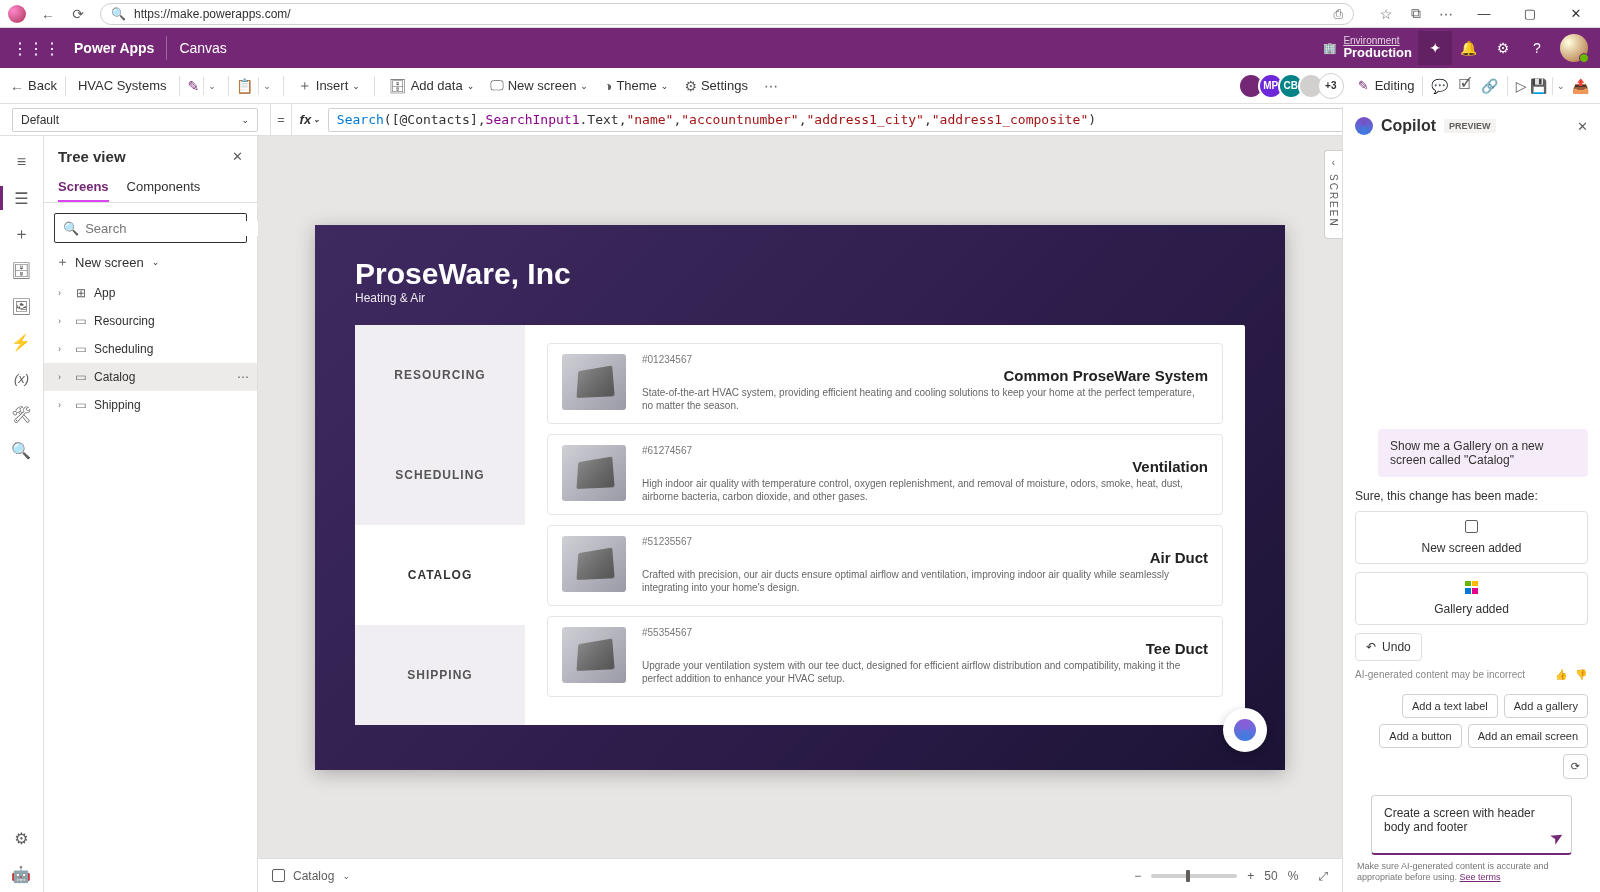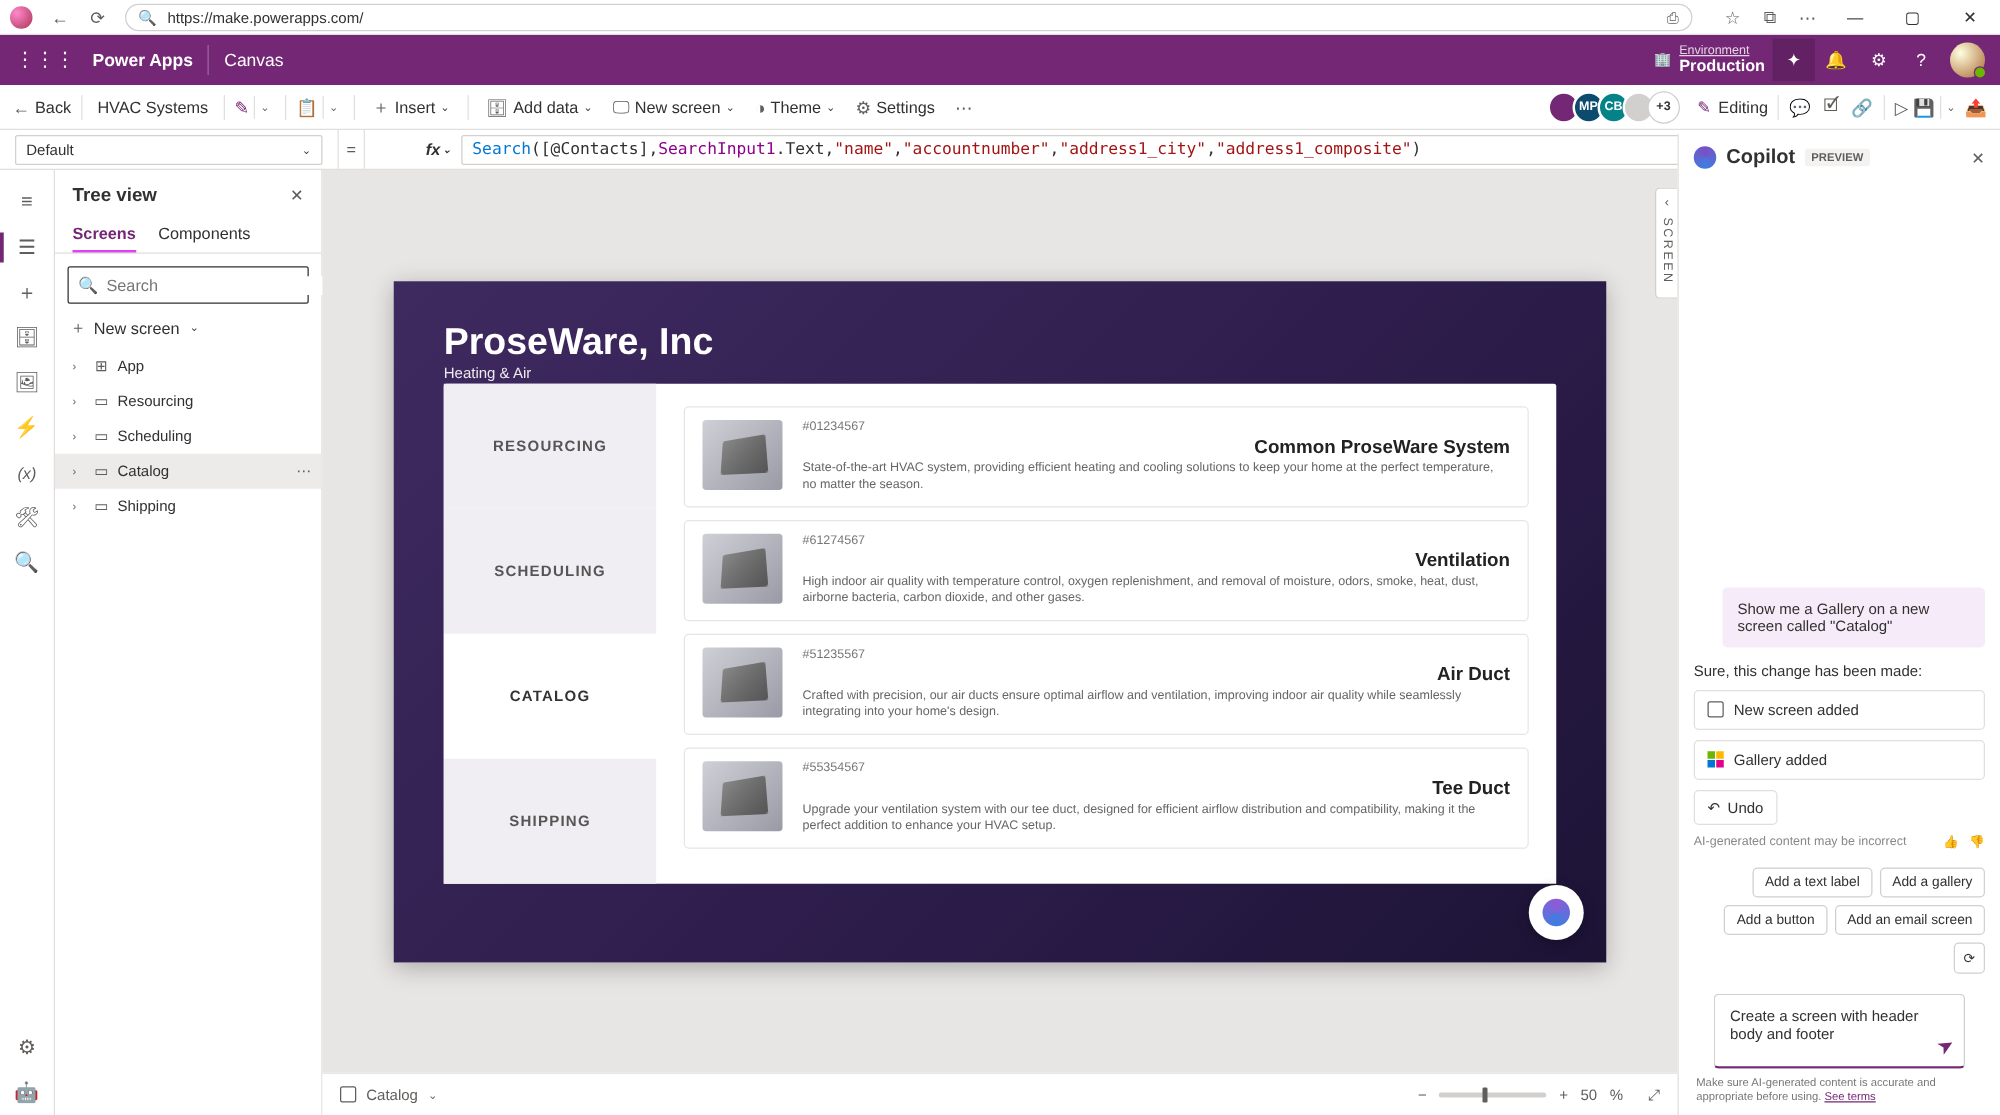--- a/index.html
+++ b/index.html
@@ -69,21 +69,21 @@
   .chev{font-size:9px; color:#605e5c; width:10px;}
   .tr-icn{width:14px; height:14px; display:inline-flex; align-items:center; justify-content:center; color:#605e5c;}
   .tree-item .more{margin-left:auto; color:#605e5c; visibility:hidden;}
   .tree-item.selected .more{visibility:visible;}
   
   .canvas-area { position:absolute; left:258px; top:136px; right:258px; bottom:34px; background:#e8e6e4; display:flex; align-items:center; justify-content:center; overflow:hidden;}
   .screen-tab { position:absolute; right:0; top:14px; background:#fff; border:1px solid #d2d0ce; border-right:0; border-radius:4px 0 0 4px; padding:6px 3px 10px; cursor:pointer; display:flex; flex-direction:column; align-items:center; gap:6px;}
   .screen-tab .chevl{font-size:10px; color:#605e5c;}
   .screen-tab .vtxt{writing-mode:vertical-rl; font-size:10px; letter-spacing:2px; color:#605e5c;}
   .app-canvas { width:970px; height:545px; background:linear-gradient(135deg,#3f2a60 0%, #2c1c4a 60%, #1c1335 100%); box-shadow:0 4px 18px rgba(0,0,0,.25); position:relative; }
-  .app-hdr { padding:32px 40px 2px; color:#fff; }
+  .app-hdr { padding:32px 40px 20px; color:#fff; }
   .app-title { font-size:30px; font-weight:700; }
   .app-sub { font-size:12px; opacity:.9; }
   .app-body { display:flex; height:400px; background:#fff; margin:0 40px; border-top-left-radius:2px; border-top-right-radius:2px; }
   .app-nav { width:170px; display:flex; flex-direction:column; }
   .app-nav-item { flex:1; display:flex; align-items:center; justify-content:center; font-size:12px; font-weight:700; letter-spacing:1px; color:#555; background:#f0eef3; cursor:pointer;}
   .app-nav-item.active { background:#fff; color:#333; }
   .app-list { flex:1; padding:18px 22px; overflow:hidden;}
   .card { border:1px solid #e6e4ea; border-radius:4px; padding:10px 14px; display:flex; gap:16px; margin-bottom:10px; }
   .thumb { width:64px; height:56px; background:linear-gradient(135deg,#cfcfd6,#9a9aa6); border-radius:3px; flex-shrink:0; display:flex;align-items:center;justify-content:center;}
   .thumb .box3d{width:38px;height:30px;background:linear-gradient(135deg,#888,#555);transform:perspective(80px) rotateX(18deg) rotateY(-20deg);border-radius:2px;}
@@ -104,21 +104,21 @@
   .copilot { position:absolute; right:0; top:107px; width:258px; bottom:0; background:#fff; border-left:1px solid #e1dfdd; display:flex; flex-direction:column; }
   .cp-head { display:flex; align-items:center; gap:8px; padding:10px 12px 8px; }
   .cp-logo { width:18px; height:18px; border-radius:50%; background:conic-gradient(#7b4fc4,#3f7de0,#7b4fc4);}
   .cp-title { font-size:16px; font-weight:600; }
   .cp-badge { font-size:9px; background:#f3f2f1; padding:2px 5px; border-radius:2px; color:#605e5c; font-weight:600;}
   .cp-close { margin-left:auto; cursor:pointer; color:#605e5c; }
   .cp-body { flex:1; overflow:auto; padding:8px 12px 0; display:flex; flex-direction:column; }
   .cp-spacer { flex:1; }
   .cp-user-msg { align-self:flex-end; max-width:210px; background:#f6ecf9; border-radius:4px; padding:10px 12px; font-size:12px; color:#323130; margin-bottom:12px;}
   .cp-reply { font-size:12px; margin-bottom:8px; }
-  .cp-change { border:1px solid #e1dfdd; border-radius:4px; padding:8px 10px; font-size:12px; display:flex; align-items:center; gap:8px; margin-bottom:8px; cursor:pointer;}
+  .cp-change { border:1px solid #e1dfdd; border-radius:4px; padding:8px 10px; font-size:12px; display:flex; align-items:center; gap:8px; margin-bottom:8px; cursor:pointer;flex-direction:column;}
   .cp-undo { border:1px solid #e1dfdd; border-radius:4px; padding:6px 10px; font-size:12px; display:inline-flex; align-items:center; gap:6px; cursor:pointer; margin-bottom:8px;}
   .cp-disclaimer { font-size:10px; color:#888; display:flex; align-items:center; gap:8px; margin-bottom:14px;}
   .cp-disclaimer .fb{margin-left:auto; display:flex; gap:8px; cursor:pointer;}
   .cp-chips { display:flex; flex-wrap:wrap; gap:6px; padding:0 12px 8px; justify-content:flex-end;}
   .cp-chip { border:1px solid #d2d0ce; border-radius:4px; padding:5px 9px; font-size:11px; cursor:pointer;}
   .cp-chip.icon{padding:5px 7px;}
   .cp-input-wrap { padding:8px 28px 6px; }
   .cp-input { border:1px solid #d2d0ce; border-bottom:2.5px solid #742774; border-radius:4px; padding:10px 12px 8px; font-size:12px; position:relative; min-height:60px; }
   .cp-send { position:absolute; right:8px; bottom:6px; color:#742774; font-size:16px; cursor:pointer; transform:rotate(-30deg);}
   .cp-footer { font-size:9px; color:#777; padding:0 14px 8px; line-height:1.3;}
@@ -206,21 +206,21 @@
     <span style="font-size:9px;">⌄</span>
   </div>
   <div class="cmd-btn">
     <span class="cmd-ic">⚙</span>
     <span>Settings</span>
   </div>
   <span class="cmd-ic" style="margin-left:6px;">⋯</span>
   <span style="flex:1"></span>
   <div class="presence-group">
     <span class="presence" style="background:#742774;"></span>
-    <span class="presence" style="background:#0c4a6e;">MP</span>
+    <span class="presence" style="background:#6d28d9;">MP</span>
     <span class="presence" style="background:#038387;">CB</span>
     <span class="presence" style="background:#d2d0ce;"></span>
     <span class="presence" style="background:#fff;color:#323130;border:1px solid #d2d0ce;">+3</span>
   </div>
   <div class="editing-pill">
     <span class="pencil-purple">✎</span>
     <span>Editing</span>
   </div>
   <span class="cmd-sep"></span>
   <span class="cmd-ic">💬</span>
@@ -233,21 +233,21 @@
   <span class="cmd-ic">📤</span>
 </div>
 
 <div class="prop-bar">
   <div class="prop-sel">
     <span>Default</span>
     <span style="font-size:9px;">⌄</span>
   </div>
   <div class="eq-sign">=</div>
   <div class="fx-lbl">
-      <span style="font-style:italic;margin-left:41px;">fx</span>
+      <span style="font-style:italic;">fx</span>
       <span class="fx-caret">⌄</span>
     </div>
   <div class="fx-input">
     <span class="fn">Search</span>
       <span class="punc">(</span>
       <span class="punc">[@Contacts]</span>
       <span class="punc">, </span>
       <span class="var">SearchInput1</span>
       <span class="punc">.Text, </span>
       <span class="str">"name"</span>

